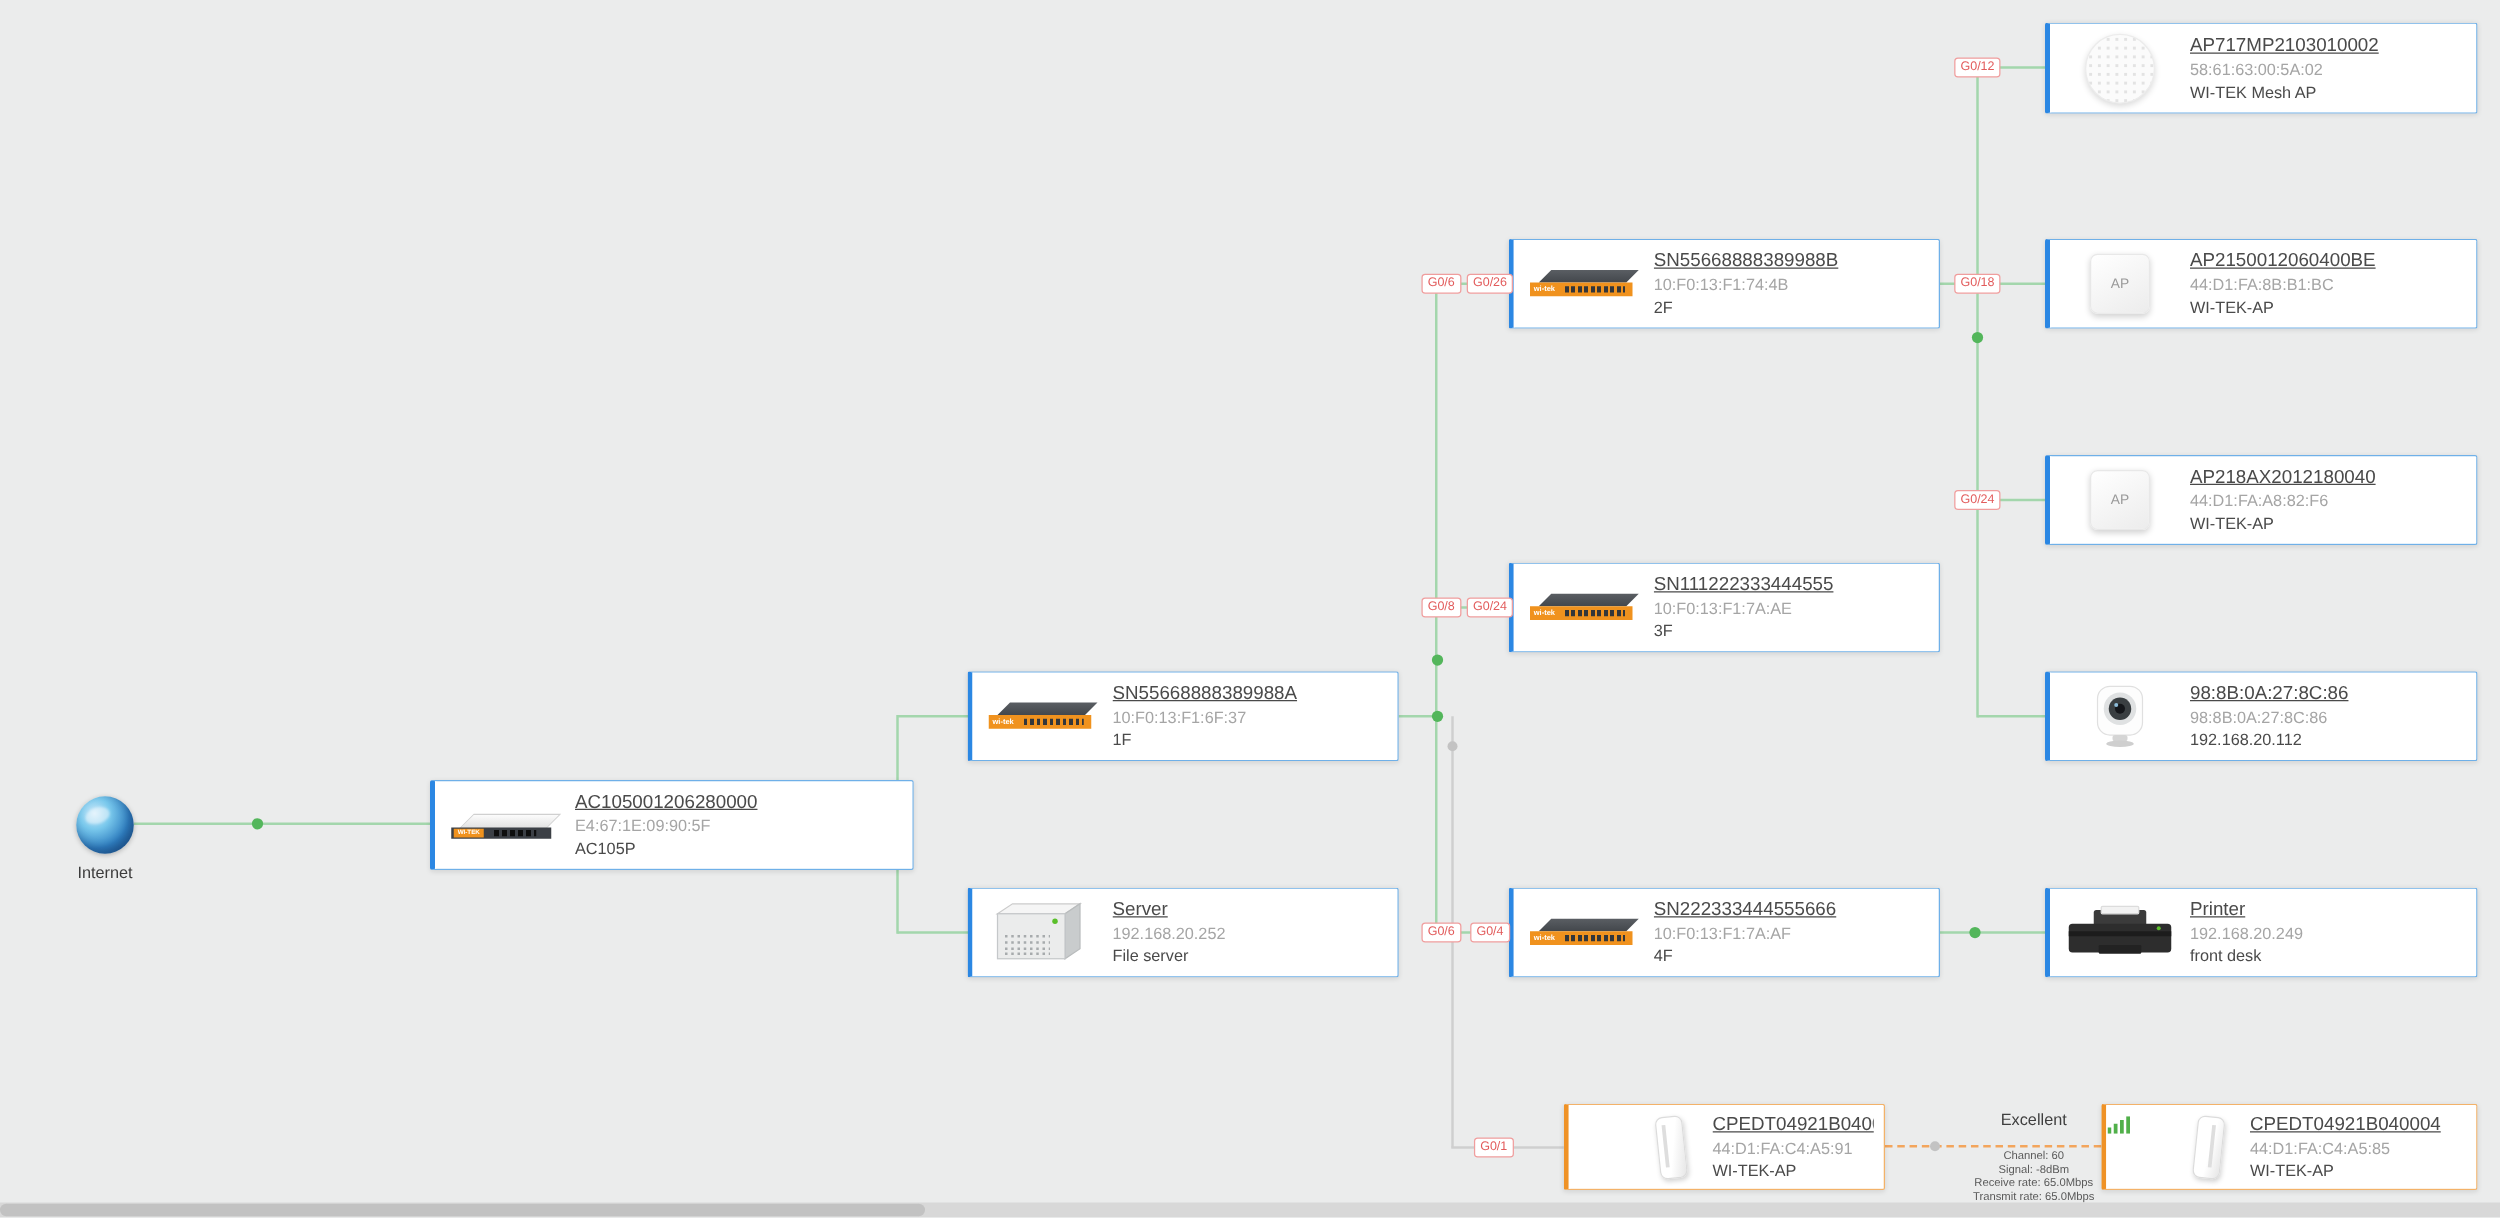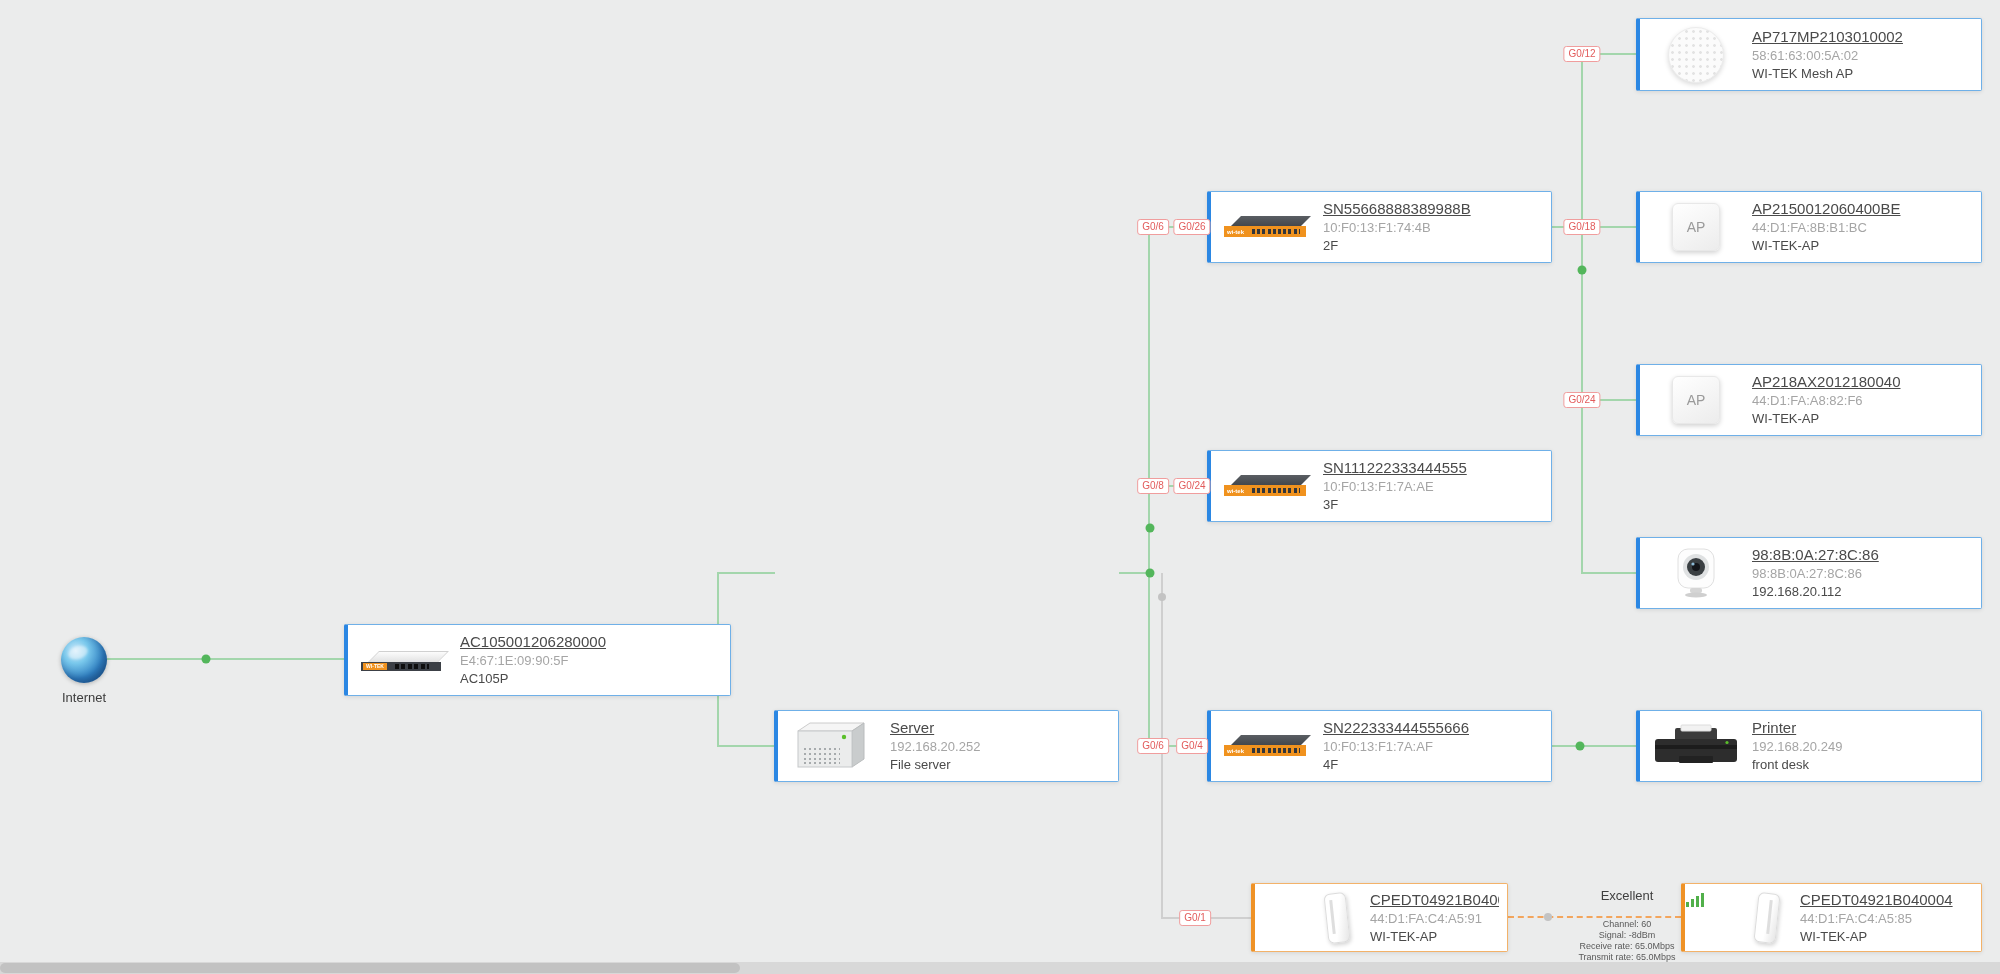--- a/index.html
+++ b/index.html
@@ -59,21 +59,21 @@
       color:#fff;font-size:5px;line-height:7px;text-align:center;font-weight:bold;}
   .ic-router .rt-ports{position:absolute;left:38px;top:20px;width:34px;height:5px;
       background:repeating-linear-gradient(90deg,#0e0e0e 0 4px,transparent 4px 6.5px);}
 
   .ic-meshap{width:54px;height:54px;border-radius:50%;background-color:#fbfbfb;
       background-image:radial-gradient(#e3e3e3 1.3px, transparent 1.5px);background-size:7px 7px;
       border:1px solid #ececec;box-shadow:0 2px 5px rgba(0,0,0,.15);}
 
   .ic-ap{width:46px;height:46px;border-radius:6px;background:linear-gradient(150deg,#ffffff,#ececec);
       box-shadow:0 2px 5px rgba(0,0,0,.18);display:flex;align-items:center;justify-content:center;
-      color:#9a9a9a;font-size:14px;border:1px solid #e8e8e8;}
+      color:#9a9a9a;font-size:11px;border:1px solid #e8e8e8;}
 
   .ic-cpe{position:relative;width:34px;height:56px;}
   .ic-cpe .cpe-body{position:absolute;left:7px;top:3px;width:20px;height:48px;border-radius:6px;
       background:linear-gradient(100deg,#ffffff 55%,#e6e6e6);border:1px solid #dcdcdc;
       box-shadow:1px 2px 4px rgba(0,0,0,.18);transform:rotate(-6deg);}
   .ic-cpe .cpe-line{position:absolute;left:12px;top:10px;width:3px;height:34px;background:#dedede;transform:rotate(-6deg);}
   .ic-cpe.flip .cpe-body{transform:rotate(6deg);}
   .ic-cpe.flip .cpe-line{left:19px;transform:rotate(6deg);}
 
   
@@ -144,20 +144,35 @@
         <div class="rt-ports"></div>
       </div>
     </div>
     <div class="card-text">
       <div class="t1">AC105001206280000</div>
       <div class="t2">E4:67:1E:09:90:5F</div>
       <div class="t3">AC105P</div>
     </div>
   </div>
 
+  <div class="card" style="left:774px;top:537px;width:345px">
+    <div class="card-icon">
+      <div class="ic-switch">
+        <div class="sw-top"></div>
+          <div class="sw-front"></div>
+        <div class="sw-brand">wi-tek</div>
+        <div class="sw-ports"></div>
+      </div>
+    </div>
+    <div class="card-text">
+      <div class="t1">SN55668888389988A</div>
+      <div class="t2">10:F0:13:F1:6F:37</div>
+      <div class="t3">1F</div>
+    </div>
+  </div>
 
   <div class="card" style="left:774px;top:710px;width:345px">
     <div class="card-icon">
       <svg width="80" height="54" viewBox="0 0 80 54">
         <polygon points="4,12 16,4 70,4 58,12" fill="#f5f5f5" stroke="#cccccc" stroke-width="1"></polygon>
         <polygon points="58,12 70,4 70,40 58,48" fill="#c9cccd" stroke="#b9bcbd" stroke-width="1"></polygon>
         <rect x="4" y="12" width="54" height="36" fill="#ebecec" stroke="#c5c8ca" stroke-width="1"></rect>
         <circle cx="50" cy="18" r="2.2" fill="#5abf2a"></circle>
         <line x1="10" y1="30" x2="46" y2="30" stroke="#a7abad" stroke-width="2" stroke-dasharray="2 3"></line>
         <line x1="10" y1="35" x2="46" y2="35" stroke="#a7abad" stroke-width="2" stroke-dasharray="2 3"></line>

